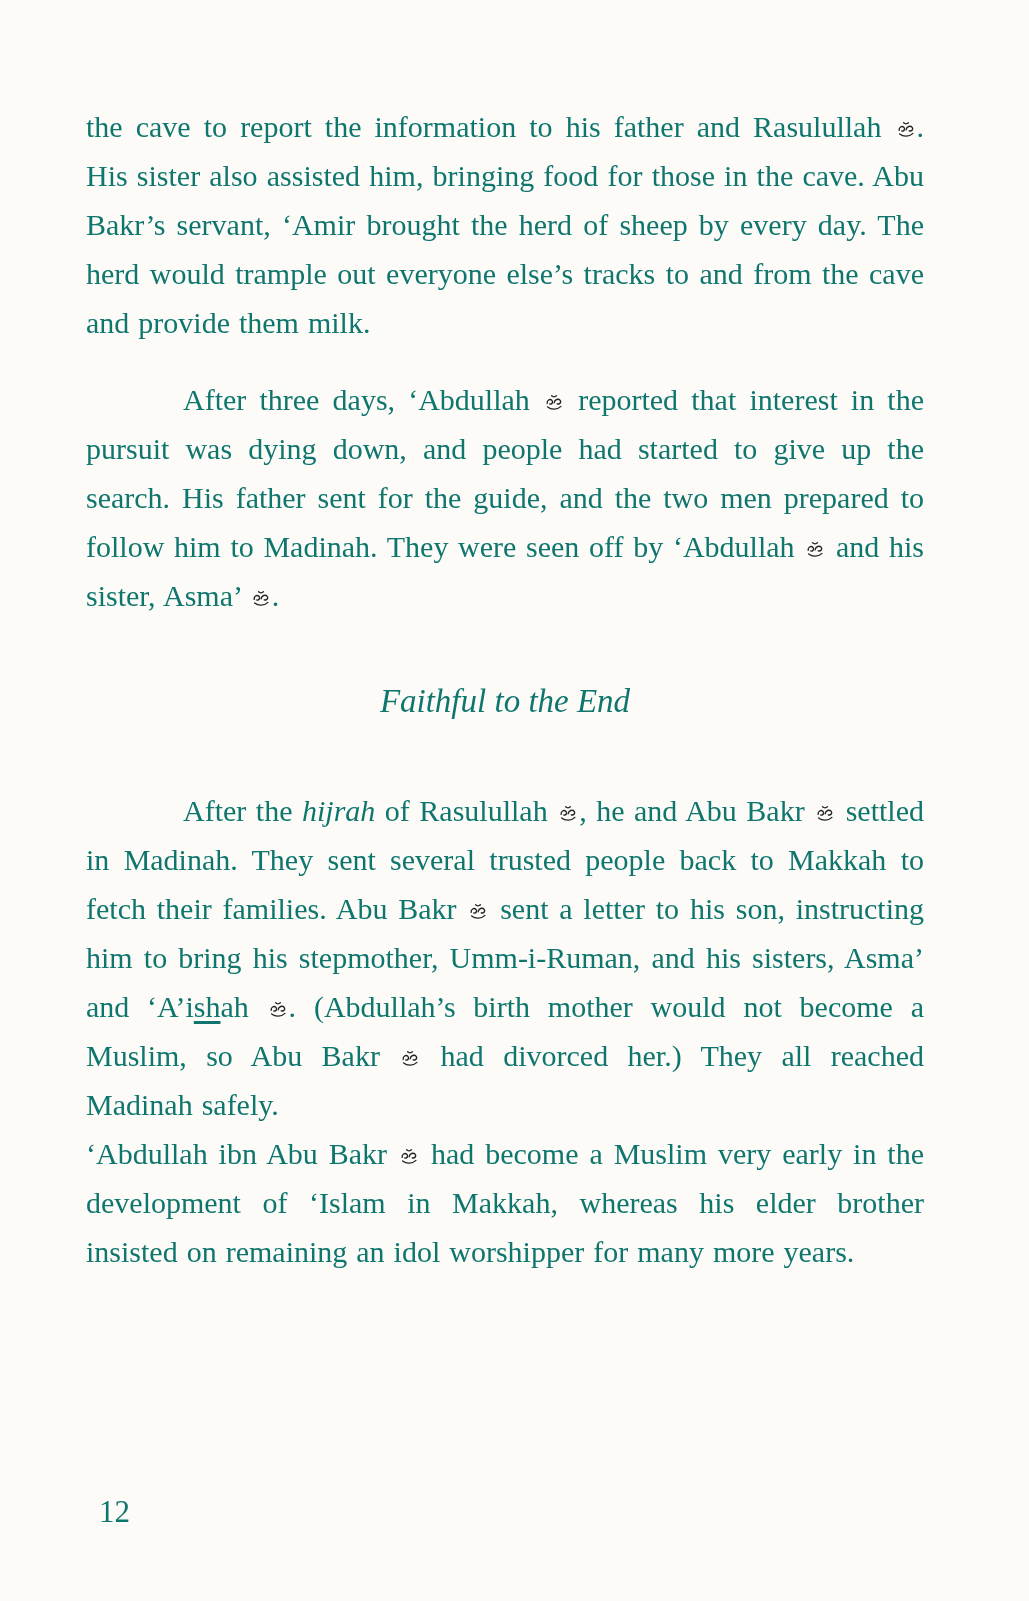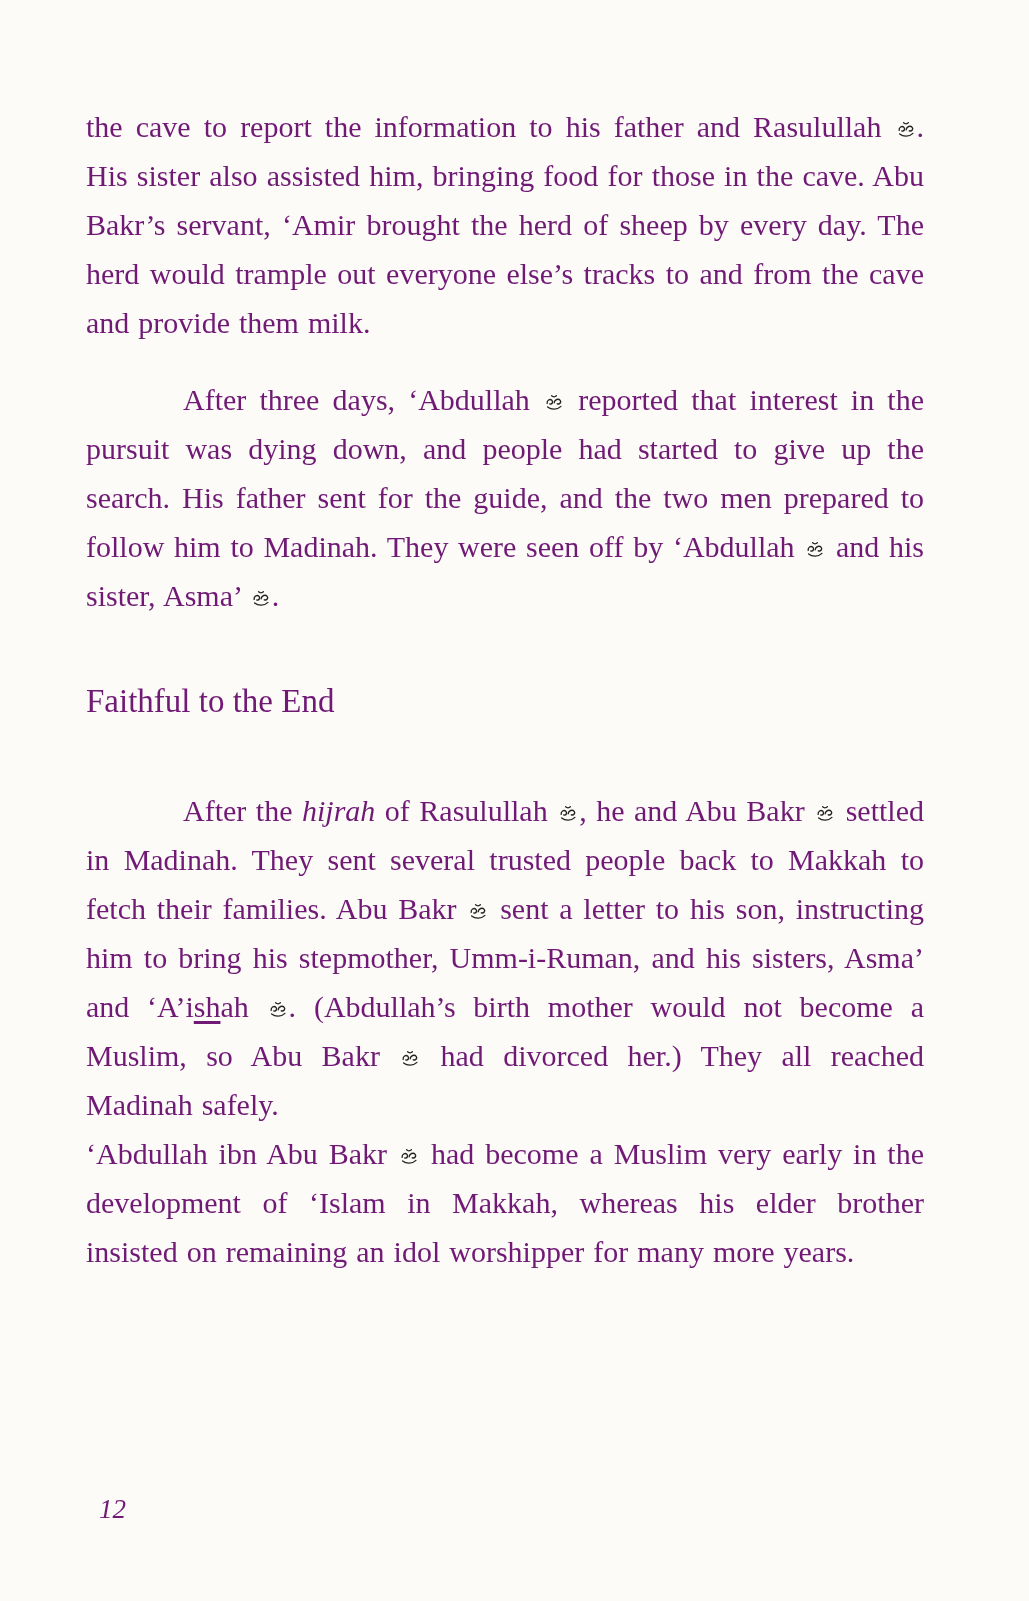--- a/index.html
+++ b/index.html
@@ -7,21 +7,21 @@
     width: 1029px;
     height: 1601px;
     background: #e9e8e5;
     font-family: "Liberation Serif", "DejaVu Serif", serif;
   }
   .page {
     position: relative;
     width: 1029px;
     height: 1601px;
     background: #fcfbf8;
-    color: #701a75;
+    color: #0f766e;
     overflow: hidden;
   }
   .content {
     position: absolute;
     left: 86px;
     top: 102px;
     width: 838px;
   }
   .para {
     margin: 0;
@@ -35,31 +35,31 @@
   .seg-underline { text-decoration: underline; text-underline-offset: 4px; }
   .honorific {
     display: inline-block;
     width: 22px;
     height: 20px;
     vertical-align: -2px;
   }
   .honorific svg { display: block; }
   .section-heading {
     margin: 57px 0 60px 0;
-    text-align: left;
+    text-align: center;
+    font-style: italic;
     font-weight: normal;
     font-size: 33px;
     line-height: 49px;
   }
   .page-number {
     position: absolute;
     left: 99px;
     top: 1494px;
-    font-style: italic;
-    font-size: 27px;
+    font-size: 31px;
   }
 </style>
 </head>
 <body>
 
 <div class="page">
   <div class="content">
     <div id="paragraphs-before">
         <p class="para"><span>the cave to report the information to his father and Rasulullah </span><span class="honorific"><svg viewBox="0 0 24 22" width="22" height="20" aria-hidden="true">
               <g fill="none" stroke="#222222" stroke-width="1.5" stroke-linecap="round">

